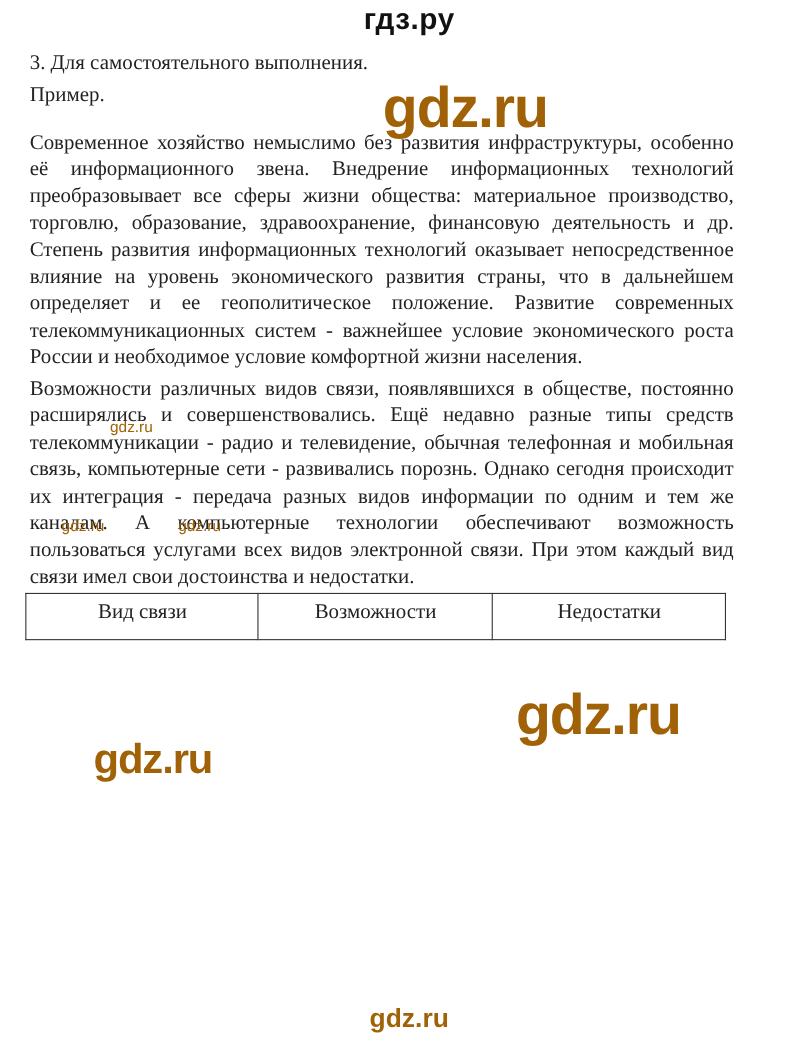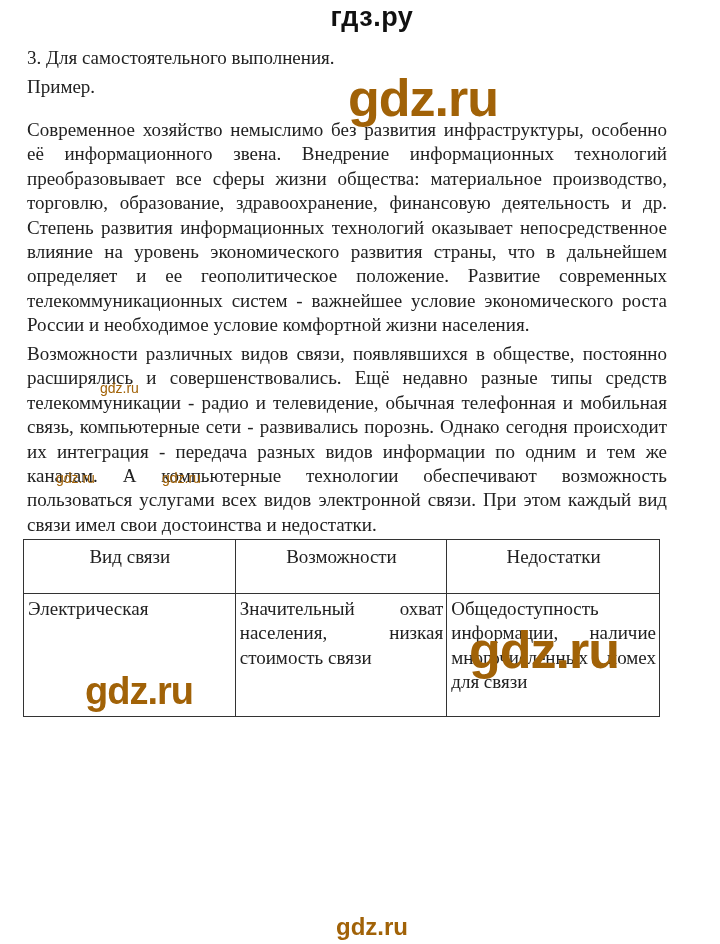--- a/index.html
+++ b/index.html
@@ -27,21 +27,21 @@
     .wm { position: absolute; font-weight: bold; color: #a16207; line-height: 1; }
     .wm-big { font-size: 52px; letter-spacing: -1px; }
     .wm-small { font-size: 14px; font-weight: normal; }
     .wm-mid { font-size: 24px; }
 
     table.comm {
       position: absolute; left: 23px; top: 539px; width: 637px;
       border-collapse: collapse; font-size: 19px; color: #222;
     }
     table.comm td, table.comm th {
-      border: 1.5px solid #333; vertical-align: top; padding: 3px 3px 12px 4px;
+      border: 1.5px solid #333; vertical-align: top; padding: 3px 3px 0 4px;
       line-height: 24.4px; font-weight: normal;
     }
     table.comm th { text-align: center; height: 36px; padding-top: 5px; }
     .c1 { width: 207px; }
     .c2 { width: 207px; text-align: justify; }
     .c3 { width: 207px; text-align: justify; }
     .r1 td { height: 130px; }
     .r2 td { height: 107px; }
     .r3 td { height: 60px; }
     .cell-inner { text-align: justify; text-align-last: left; }
@@ -59,29 +59,20 @@
 
 <table class="comm serif">
   <thead>
     <tr>
       <th class="c1">Вид связи</th>
       <th class="c2">Возможности</th>
       <th class="c3">Недостатки</th>
     </tr>
   </thead>
   <tbody>
-    <tr class="r2">
-      <td class="c1">Электрическая</td>
-      <td class="c2">
-          <div class="cell-inner">Значительный охват населения, низкая стоимость связи</div>
-        </td>
-      <td class="c3">
-          <div class="cell-inner">Общедоступность информации, наличие многочисленных помех для связи</div>
-        </td>
-    </tr>
   </tbody>
 </table>
 
 <div class="wm wm-big sans" style="left:336px; top:72px;">gdz.ru</div>
 <div class="wm wm-small sans" style="left:88px; top:381px;">gdz.ru</div>
 <div class="wm wm-small sans" style="left:44px; top:471px;">gdz.ru</div>
 <div class="wm wm-small sans" style="left:150px; top:471px;">gdz.ru</div>
 <div class="wm wm-big sans" style="left:457px; top:624px;">gdz.ru</div>
 <div class="wm sans" style="left:73px; top:672px; font-size:38px; letter-spacing:-1px;">gdz.ru</div>
 <div class="wm wm-mid sans" style="left:0; width:720px; text-align:center; top:915px;">gdz.ru</div>

